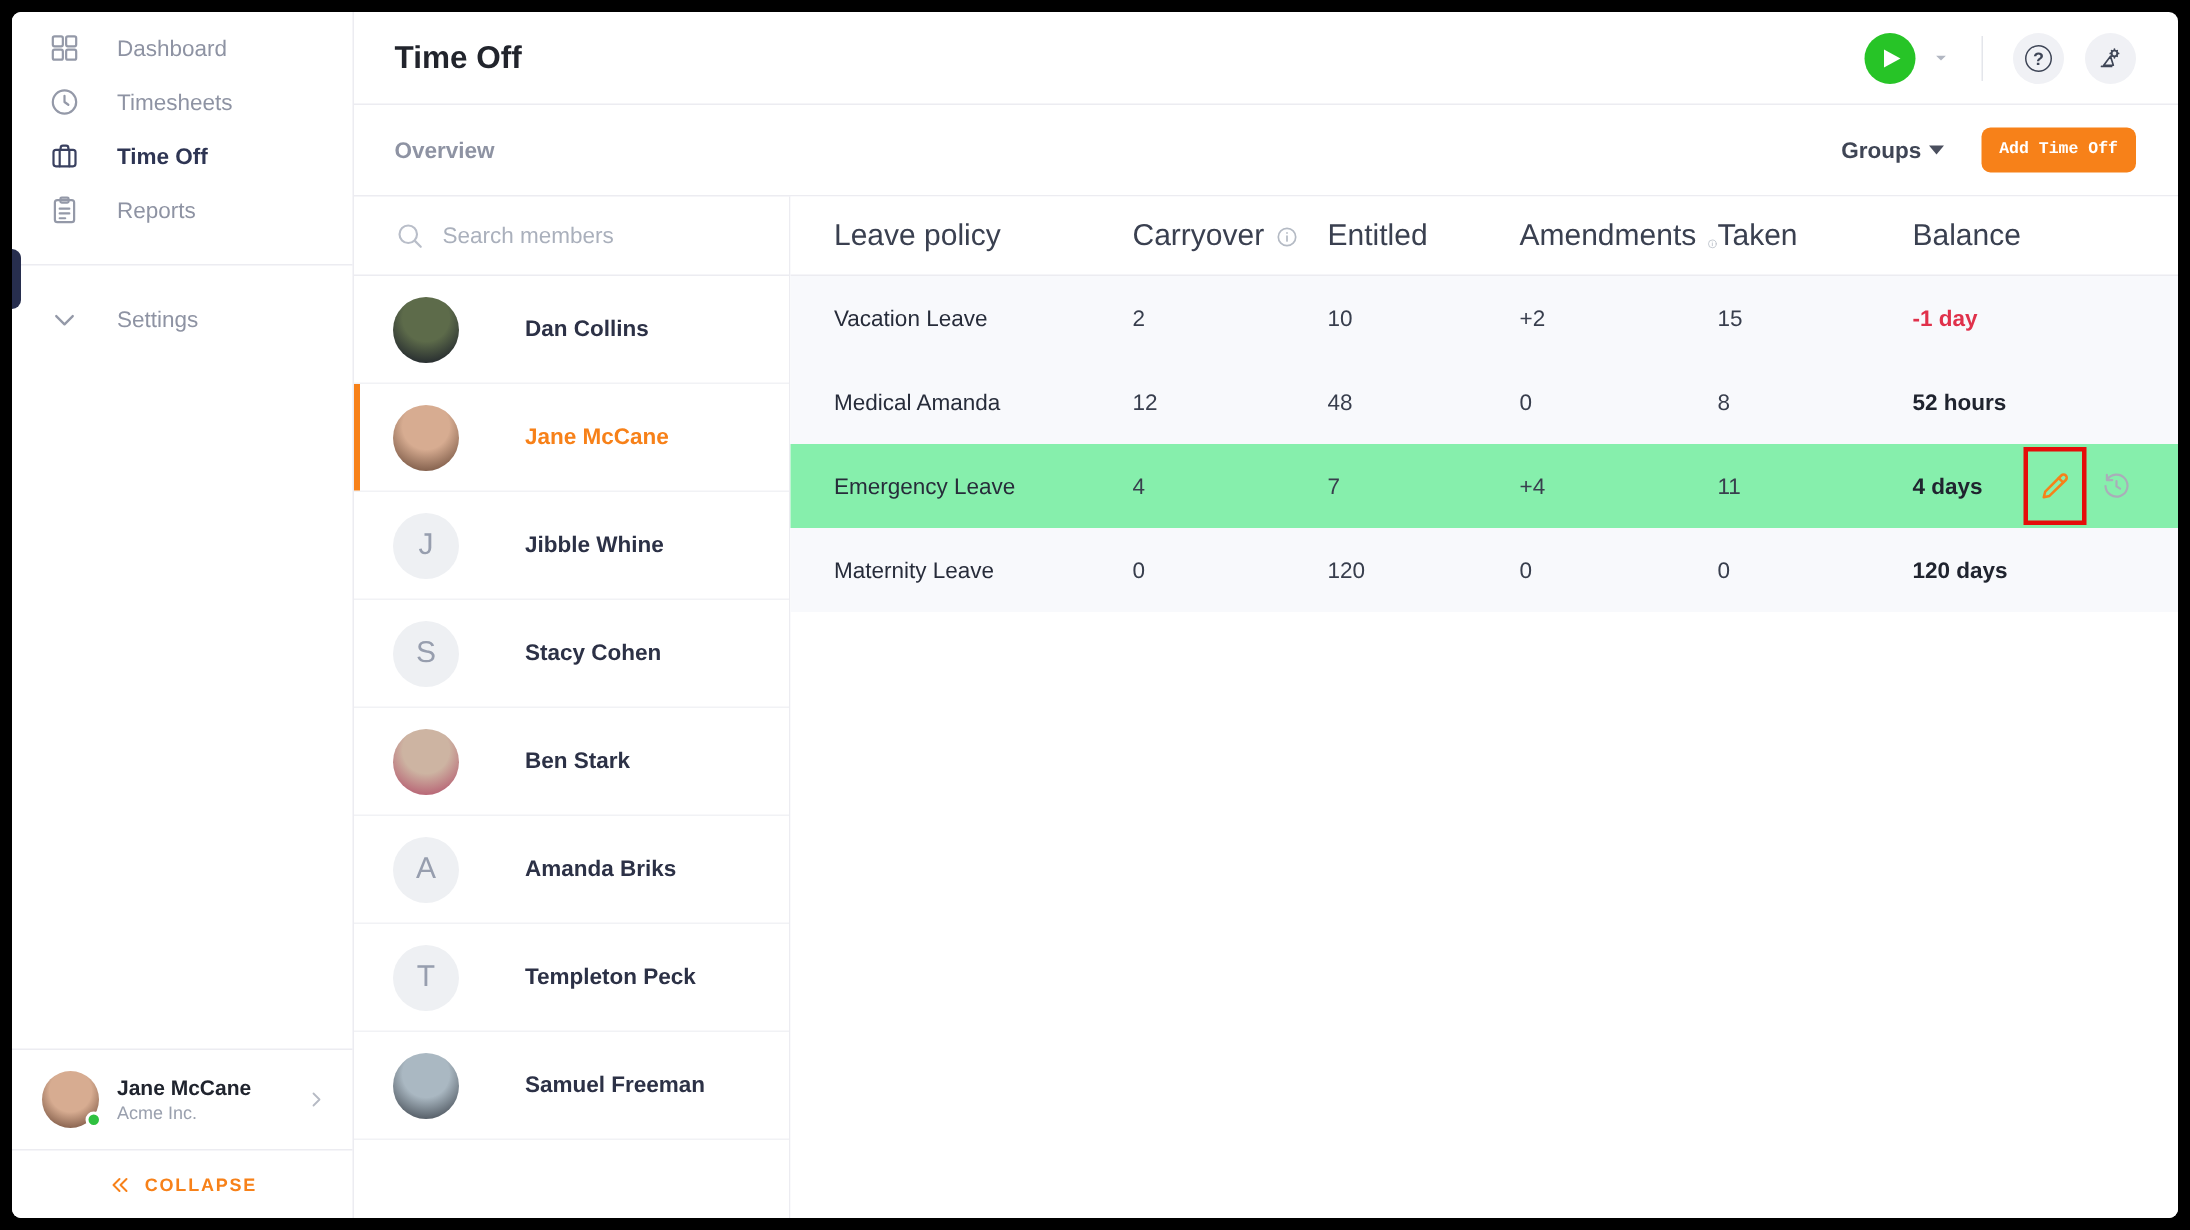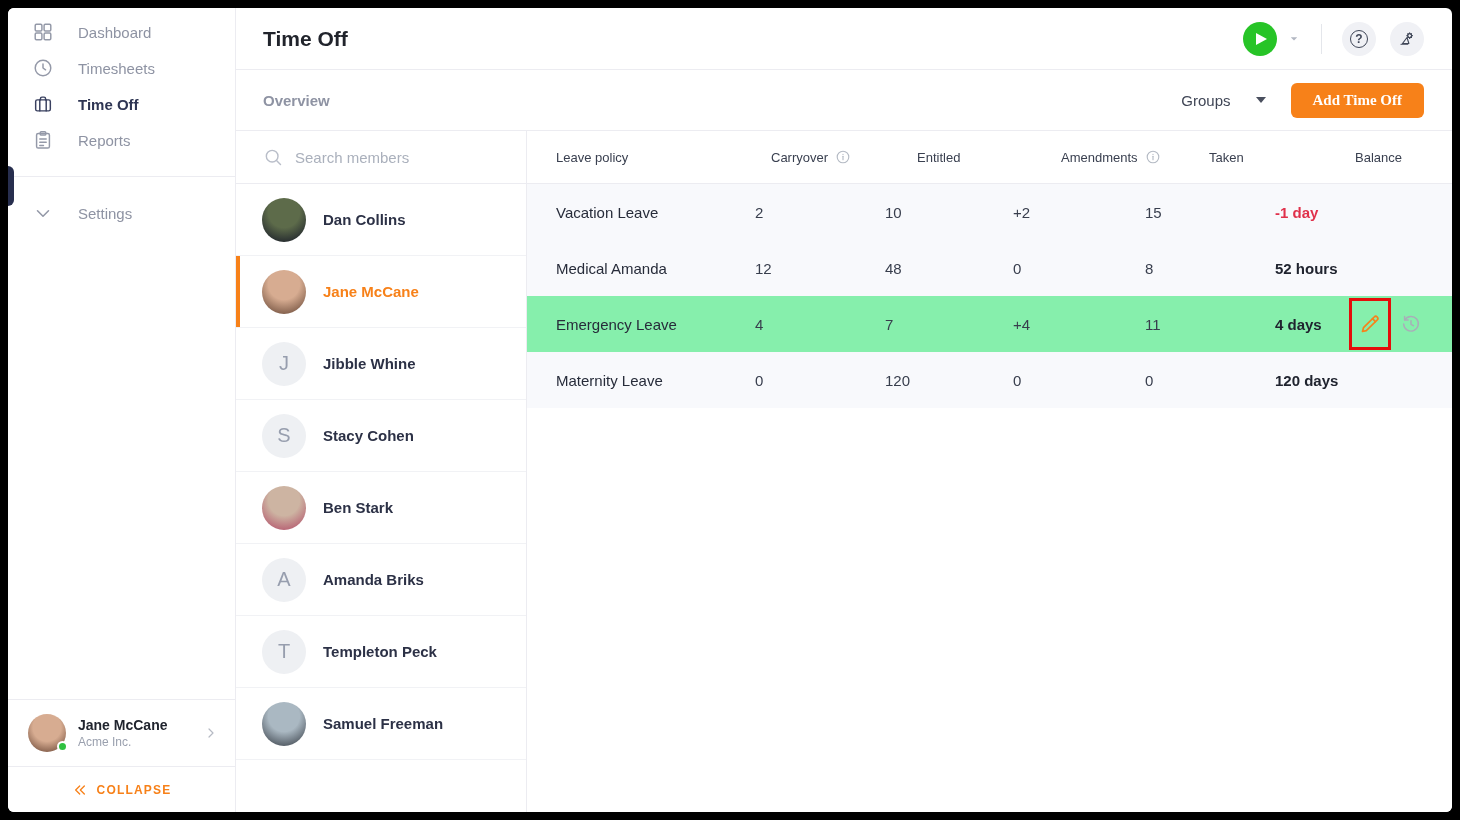--- a/index.html
+++ b/index.html
@@ -42,44 +42,44 @@
   .circle-btn + .circle-btn { margin-left:14px; }
   .circle-btn .q { font-size:15px; font-weight:700; border:1.6px solid #3f4657; border-radius:50%; width:18px; height:18px; display:flex; align-items:center; justify-content:center; font-size:12px; }
   .circle-btn svg { width:18px; height:18px; }
 
   .tabsbar { height:61px; border-bottom:1px solid #ececf1; display:flex; align-items:stretch; padding:0 28px 0 27px; }
   .tabs { display:flex; gap:38px;text-align:center; }
   .tab { display:flex; align-items:center; position:relative; font-size:15px; font-weight:700; color:#8e93a3; cursor:pointer; }
   .tab.active { color:#f78119; }
   .tab.active::after { content:""; position:absolute; left:0; right:0; bottom:0; height:3px; background:#f78119; border-radius:3px 3px 0 0; }
   .tabsbar-right { margin-left:auto; display:flex; align-items:center; gap:24px; }
-  .groups { display:flex; align-items:center; gap:24px; font-size:15px; font-weight:400; color:#3f4555; cursor:pointer; }
+  .groups { display:flex; align-items:center; gap:4px; font-size:15px; font-weight:700; color:#3f4555; cursor:pointer; }
   .groups svg { width:12px; height:12px; }
-  .add-btn { background:#f78119; color:#fff; border:none; font-family:Liberation Serif, serif; font-size:15px; font-weight:700; padding:9px 22px; border-radius:6px; cursor:pointer; }
+  .add-btn { background:#f78119; color:#fff; border:none; font-family:Liberation Mono, monospace; font-size:11px; font-weight:700; padding:9px 12px; border-radius:6px; cursor:pointer; }
 
   .content { flex:1; display:flex; min-height:0; }
 
   
   .members { flex:0 0 291px; border-right:1px solid #ececf1; overflow:hidden; }
   .search-row { height:53px; border-bottom:1px solid #ececf1; display:flex; align-items:center; gap:12px; padding-left:27px; }
   .search-row svg { width:20px; height:20px; color:#b9bec9; }
   .search-input { border:none; outline:none; font-family:inherit; font-size:15px; color:#3a3f4e; width:200px; background:transparent; }
   .search-input::placeholder { color:#aab0bc; }
   .member-row { height:72px; border-bottom:1px solid #f1f2f5; display:flex; align-items:center; gap:17px; padding-left:26px; position:relative; cursor:pointer; background:#fff; }
   .member-row .sel-bar { display:none; }
   .member-row.selected .sel-bar { display:block; position:absolute; left:0; top:0; bottom:0; width:4px; background:#f78119; }
   .m-avatar { width:44px; height:44px; border-radius:50%; flex:0 0 44px; display:flex; align-items:center; justify-content:center; }
   .m-avatar.initial { background:#eef0f3; color:#979eae; font-size:20px; font-weight:400; }
-  .m-name { font-size:15px; font-weight:700; color:#2c3146; }
+  .m-name { font-size:15px; font-weight:700; color:#2c3146;margin-left:27px; }
   .member-row.selected .m-name { color:#f78119; }
 
   
   .table-panel { flex:1; min-width:0; background:#fff; }
   .t-grid { display:grid; grid-template-columns:199px 130px 128px 132px 130px 1fr; align-items:center; padding-left:29px; }
-  .t-head { height:53px; border-bottom:1px solid #ececf1; font-size:13px; color:#3a4050;gap:16px; }
+  .t-head { height:53px; border-bottom:1px solid #ececf1; font-size:20px; color:#3a4050; }
   .t-head .th { display:flex; align-items:center; gap:7px; }
   .info-ic { width:16px; height:16px; color:#b4bac4; }
   .t-row { height:56px; background:#f8f9fc; font-size:15px; color:#383e4d; position:relative; }
   .t-row.highlight { background:#86efac; }
   .cell-policy { color:#272c3a; }
   .cell-balance { font-weight:700; color:#20242f; }
   .cell-balance.neg { color:#e0314b; }
   .row-actions { position:absolute; right:0; top:0; height:100%; display:flex; align-items:center; padding-right:30px; }
   .pencil-box { width:42px; height:52px; border:3px solid #e50d0a; display:flex; align-items:center; justify-content:center; margin-right:9px; }
   .pencil-btn { width:24px; height:24px; color:#f78119; cursor:pointer; }

